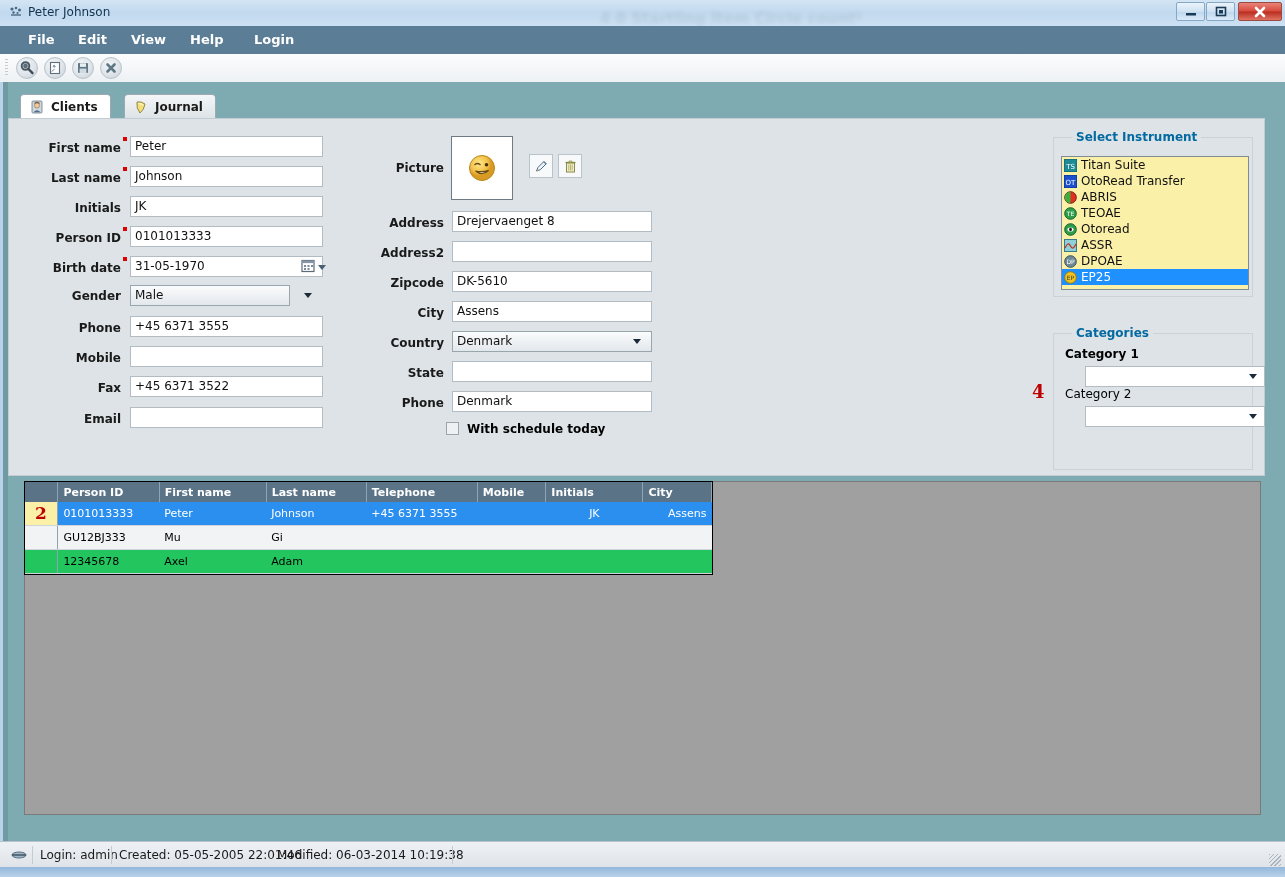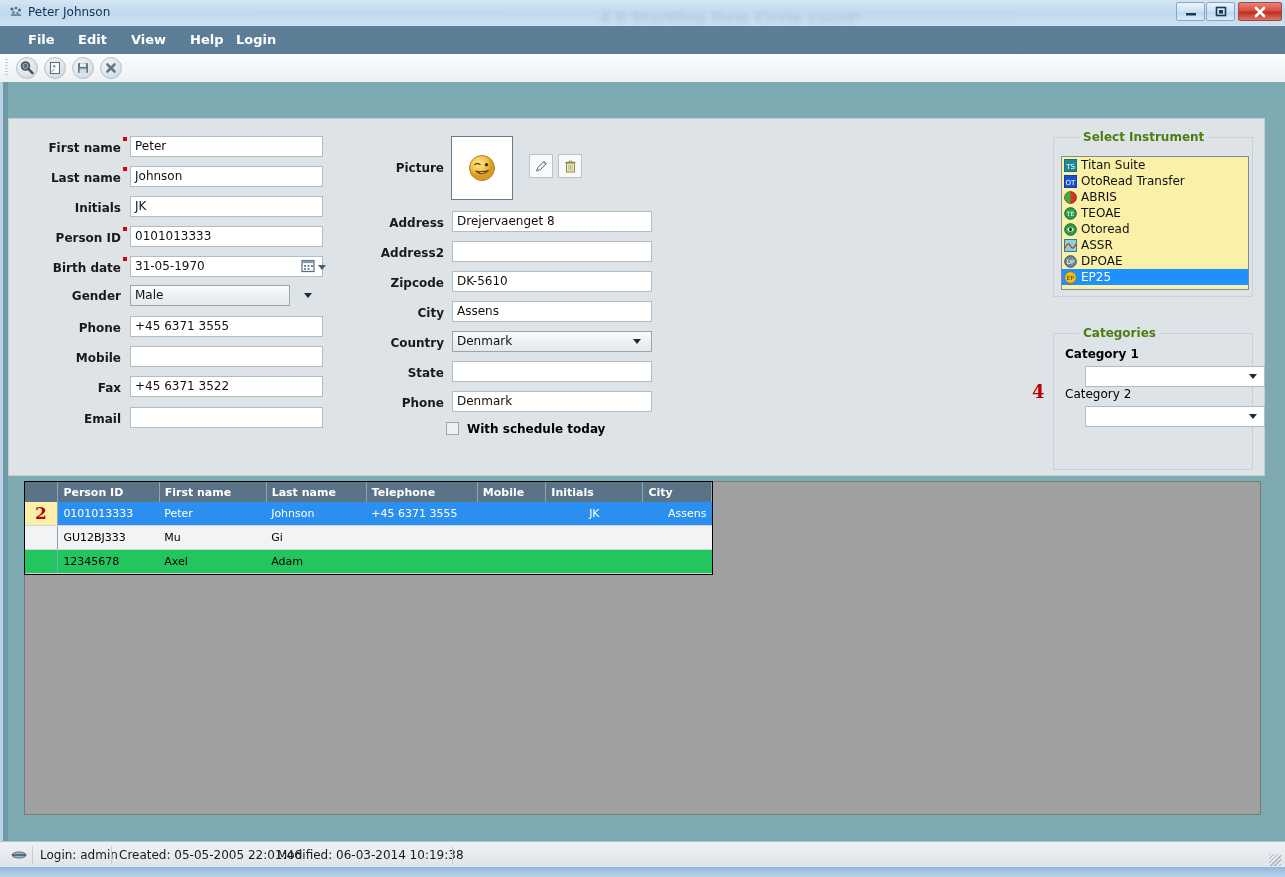--- a/index.html
+++ b/index.html
@@ -82,22 +82,22 @@
     border:1px solid #9aa6ae;font-size:12px;color:#111;line-height:19px;padding:0 18px 0 4px;}
 
   
   #picbox{position:absolute;left:450px;top:134px;width:60px;height:62px;background:#fff;border:1px solid #6e7b85;
     display:flex;align-items:center;justify-content:center;}
   .iconbtn{position:absolute;top:154px;width:22px;height:22px;background:#f7f9fa;border:1px solid #b9c3cb;
     display:flex;align-items:center;justify-content:center;}
 
   
   .groupbox{position:absolute;border:1px solid #c8d2d8;background:transparent;box-sizing:border-box;}
-  .group-title{position:absolute;top:-8px;left:25px;background:#dde3e6;padding:0 4px;
-    font-size:12px;font-weight:bold;color:#4d7c0f;}
+  .group-title{position:absolute;top:-8px;left:18px;background:#dde3e6;padding:0 4px;
+    font-size:12px;font-weight:bold;color:#0369a1;}
 
   #instr-list{position:absolute;left:1060px;top:155px;width:188px;height:134px;
     background:#fbf0a8;border:1px solid #7f8c95;box-sizing:border-box;overflow:hidden;}
   .instr-row{height:16px;display:flex;align-items:center;padding-left:2px;font-size:12px;color:#111;}
   .instr-row.sel{background:#1e90ff;color:#fff;}
   .instr-ico{width:13px;height:13px;margin-right:4px;flex:0 0 13px;}
 
   
   #table{position:absolute;left:24px;top:481px;width:689px;border:1px solid #000;box-sizing:border-box;}
   #tablebg{position:absolute;left:24px;top:481px;width:1237px;height:334px;background:#a0a0a0;border:1px solid #7a7a7a;box-sizing:border-box;}
@@ -169,21 +169,21 @@
         </svg>
       </span>
     </div>
   </div>
 
   <div id="menubar">
     <div class="menu-item" style="left:16px">File</div>
     <div class="menu-item" style="left:66px">Edit</div>
     <div class="menu-item" style="left:119px">View</div>
     <div class="menu-item" style="left:178px">Help</div>
-    <div class="menu-item" style="left:224px">Login</div>
+    <div class="menu-item" style="left:242px">Login</div>
   </div>
 
   <div id="toolbar">
     <div id="tb-grip"></div>
 
     <div class="tb-btn" style="left:16px">
       <span class="tb-ico">
         <svg width="16" height="16" viewBox="0 0 16 16">
           <circle cx="6.5" cy="6" r="3.8" fill="none" stroke="#4a5a66" stroke-width="2"></circle>
           <circle cx="6.5" cy="6" r="2.4" fill="#5d6e7a"></circle>
@@ -219,20 +219,42 @@
         </svg>
       </span>
     </div>
 
     <div class="annot" style="left:52px;top:52px;font-size:19px">3</div>
   </div>
 
   <div id="clientband"></div>
   <div id="leftedge"></div>
 
+  <div id="tabs">
+    <div class="tab" id="tab-clients">
+      <span class="tab-ico">
+        <svg width="16" height="16" viewBox="0 0 16 16">
+          <rect x="3" y="2" width="10" height="12" rx="1" fill="#cdd8e0" stroke="#6a7b88" stroke-width=".8"></rect>
+          <circle cx="8" cy="6.5" r="2.6" fill="#f0c89a" stroke="#9a7a55" stroke-width=".7"></circle>
+          <path d="M4.5 13.2 q3.5 -4 7 0 z" fill="#4f6d8a"></path>
+          <path d="M5.4 5 q2.6 -2.2 5.2 0 l0 -1.3 q-2.6 -1.8 -5.2 0 z" fill="#7a5a3a"></path>
+        </svg>
+      </span>
+      <span>Clients</span>
+    </div>
+    <div class="tab" id="tab-journal">
+      <span class="tab-ico">
+        <svg width="16" height="16" viewBox="0 0 16 16">
+          <path d="M4 3 q4 -1 8 2 q-1 6 -5 9 q-4 -5 -3 -11 z" fill="#f3e07a" stroke="#8a7a3a" stroke-width=".9"></path>
+          <path d="M5.5 4.5 q3 0 5 2" fill="none" stroke="#fff" stroke-width=".8"></path>
+        </svg>
+      </span>
+      <span>Journal</span>
+    </div>
+  </div>
 
   <div id="panel">
 
     <div class="lbl" style="left:30px;top:22px;width:82px">First name</div>
     <div class="req" style="left:114px;top:18px"></div>
     <div class="inp" style="left:121px;top:17px;width:193px">Peter</div>
 
     <div class="lbl" style="left:30px;top:52px;width:82px">Last name</div>
     <div class="req" style="left:114px;top:48px"></div>
     <div class="inp" style="left:121px;top:47px;width:193px">Johnson</div>

